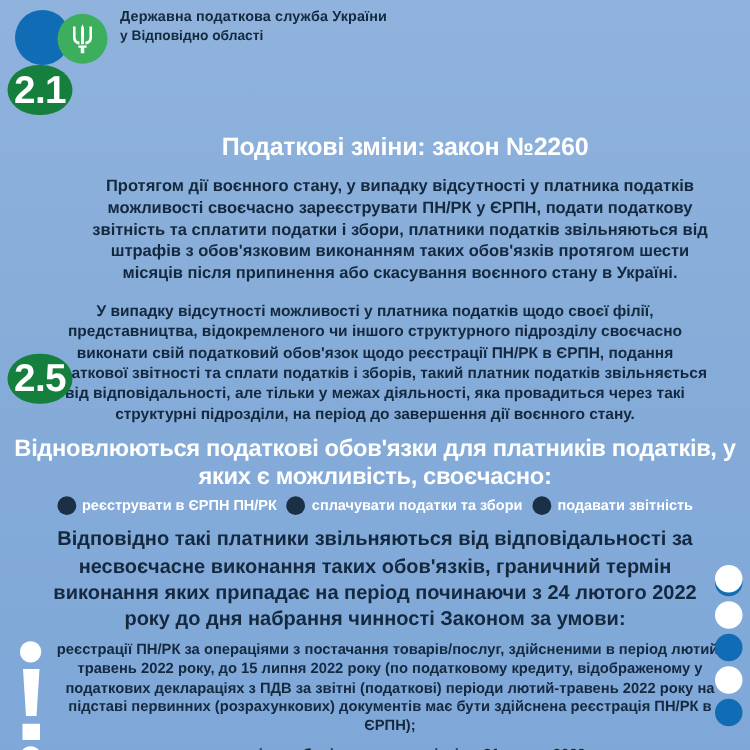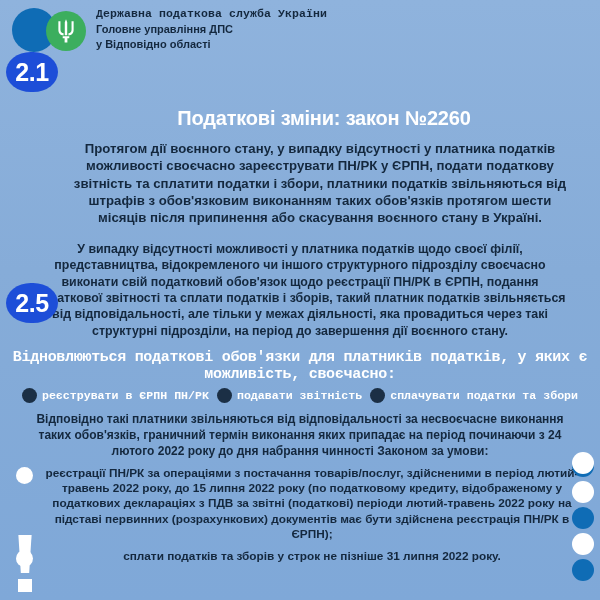--- a/index.html
+++ b/index.html
@@ -88,39 +88,38 @@
   }
   .logo-green svg { width: 22px; height: 26px; display: block; }
 
   .org-lines { padding-top: 1px; }
   .org-line-1 {
     font-size: 11.5px;
     font-weight: bold;
     line-height: 16px;
     color: #14283e;
     letter-spacing: .1px;
-    font-family: Liberation Mono, monospace;
   }
   .org-line-2, .org-line-3 {
     font-size: 11px;
     font-weight: bold;
     line-height: 14.5px;
     color: #14283e;
   }
 
   
   .badge {
     position: absolute;
     left: 6px;
     width: 52px;
     height: 40px;
     border-radius: 26px / 21px;
-    background: #1d4ed8;
+    background: #15803d;
     color: #ffffff;
-    font-size: 25px;
+    font-size: 31px;
     font-weight: bold;
     display: flex;
     align-items: center;
     justify-content: center;
     letter-spacing: -0.5px;
     z-index: 4;
   }
   .badge-1 { top: 52px; }
   .badge-2 { top: 283px; }
 
@@ -130,57 +129,55 @@
     font-weight: bold;
     text-align: center;
     line-height: 1.14;
   }
   .sec-title-1 {
     font-size: 20px;
     padding: 57px 22px 0 70px;
     letter-spacing: -0.2px;
   }
   .sec-title-2 {
-    font-size: 15px;
+    font-size: 19px;
     padding: 10px 8px 0 8px;
     letter-spacing: -0.3px;
-    font-family: Liberation Mono, monospace;
   }
 
   
   .para {
     color: #14283e;
     font-weight: bold;
     text-align: center;
     line-height: 1.32;
   }
   .para-a {
     font-size: 13.2px;
     padding: 10px 28px 0 32px;
     margin-left: 36px;
   }
   .para-b {
     font-size: 12.4px;
     padding: 14px 26px 0 26px;
   }
   .para-c {
-    font-size: 12px;
+    font-size: 16px;
     padding: 9px 30px 0 30px;
     font-weight: bold;
   }
 
   
   .bullet-row {
     display: flex;
     align-items: flex-start;
     justify-content: center;
     gap: 8px;
     padding: 5px 4px 0 4px;
     flex-wrap: nowrap;
-    font-family: Liberation Mono, monospace;
   }
   .bullet-item {
     display: flex;
     align-items: center;
     gap: 5px;
   }
   .dot-dark {
     width: 15px; height: 15px;
     border-radius: 50%;
     background: #1b2f45;
@@ -245,21 +242,20 @@
                                  C5.2 20 3.2 17.3 3.2 13.6 Z
                                  M20.8 3.8 L18.4 3.8 L18.4 13.5 C18.4 16 17 17.4 14.8 17.6 L14.8 20.2
                                  C18.8 20 20.8 17.3 20.8 13.6 Z
                                  M8.2 21.2 L15.8 21.2 L15.8 23.3 L13.6 23.3 L13.6 28.4
                                  L10.4 28.4 L10.4 23.3 L8.2 23.3 Z"></path>
       </svg>
     </div>
   </div>
   <div class="org-lines">
     <div class="org-line-1">Державна податкова служба України</div>
-    <div class="org-line-2">Головне управління ДПС</div>
     <div class="org-line-3">у Відповідно області</div>
   </div>
 </div>
 
 <div class="badge badge-1">2.1</div>
 
 <div class="sec-title sec-title-1">Податкові зміни: закон №2260</div>
 
 <div class="para para-a">Протягом дії воєнного стану, у випадку відсутності у платника податків можливості своєчасно зареєструвати ПН/РК у ЄРПН, подати податкову звітність та сплатити податки і збори, платники податків звільняються від штрафів з обов'язковим виконанням таких обов'язків протягом шести місяців після припинення або скасування воєнного стану в Україні.</div>
 
@@ -269,25 +265,25 @@
 
 <div class="sec-title sec-title-2">Відновлюються податкові обов'язки для платників податків, у яких є можливість, своєчасно:</div>
 
 <div class="bullet-row">
   <div class="bullet-item">
     <div class="dot-dark"></div>
     <span>реєструвати в ЄРПН ПН/РК</span>
   </div>
   <div class="bullet-item">
     <div class="dot-dark"></div>
-    <span>подавати звітність</span>
+    <span>сплачувати податки та збори</span>
   </div>
   <div class="bullet-item">
     <div class="dot-dark"></div>
-    <span>сплачувати податки та збори</span>
+    <span>подавати звітність</span>
   </div>
 </div>
 
 <div class="para para-c">Відповідно такі платники звільняються від відповідальності за несвоєчасне виконання таких обов'язків, граничний термін виконання яких припадає на період починаючи з 24 лютого 2022 року до дня набрання чинності Законом за умови:</div>
 
 <div class="wlist">
   <div class="wlist-item">
     <div class="dot-white"></div>
     <div class="wlist-text">реєстрації ПН/РК за операціями з постачання товарів/послуг, здійсненими в період лютий-травень 2022 року, до 15 липня 2022 року (по податковому кредиту, відображеному у податкових деклараціях з ПДВ за звітні (податкові) періоди лютий-травень 2022 року на підставі первинних (розрахункових) документів має бути здійснена реєстрація ПН/РК в ЄРПН);</div>
   </div>

